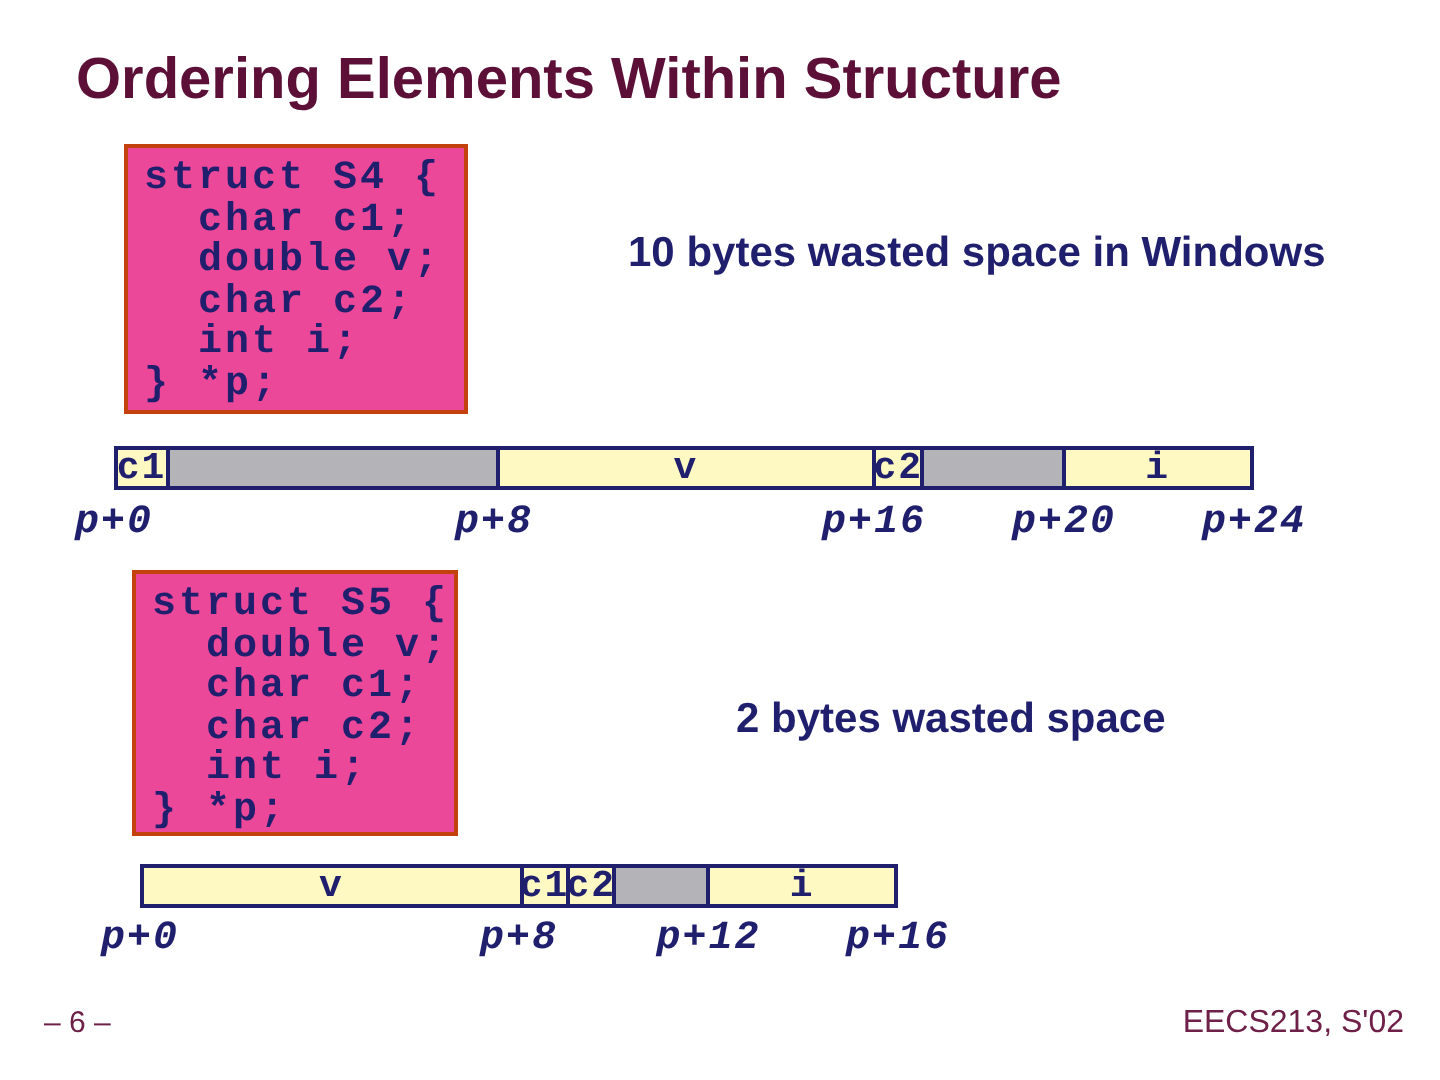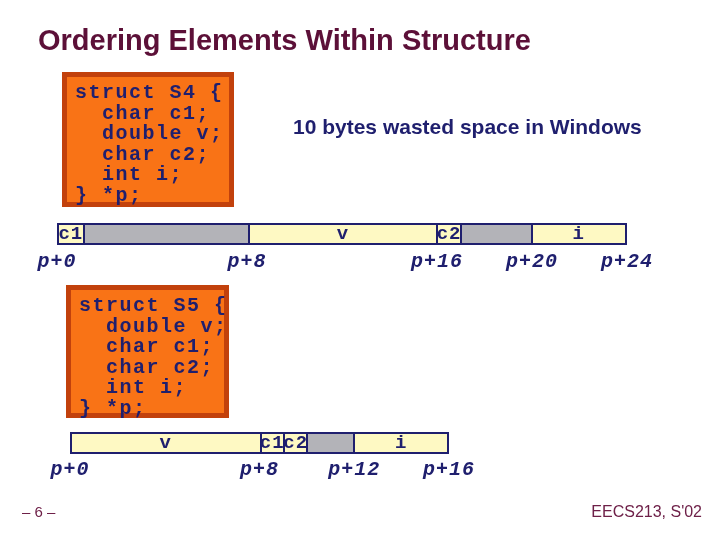--- a/index.html
+++ b/index.html
@@ -1,26 +1,26 @@
 <!DOCTYPE html>
 <html><head>
 <meta charset="utf-8">
 <style>
   html,body{margin:0;padding:0;background:#ffffff;}
   .slide{position:relative;width:720px;height:540px;background:#ffffff;overflow:hidden;
          font-family:"Liberation Sans",sans-serif;}
   .title{position:absolute;left:38px;top:24px;font-size:29px;font-weight:bold;
          color:#5C1038;white-space:nowrap;line-height:32px;}
-  .codebox{position:absolute;background:#f97316;border:5px solid #c2410c;box-sizing:border-box;}
+  .codebox{position:absolute;background:#ec4899;border:2px solid #c2410c;box-sizing:border-box;}
   .codebox pre{margin:6px 0 0 8px;font-family:"Liberation Mono",monospace;font-weight:bold;
          font-size:20px;line-height:20.5px;letter-spacing:1.5px;color:#1F1F6E;}
   #codebox1{left:62px;top:72px;width:172px;height:135px;}
   #codebox2{left:66px;top:285px;width:163px;height:133px;}
   .note{position:absolute;font-size:21px;font-weight:bold;color:#1F1F6E;white-space:nowrap;line-height:22px;}
-  #note1{left:293px;top:116px;}
+  #note1{left:314px;top:116px;}
   #note2{left:368px;top:349px;}
   .bar{position:absolute;display:flex;height:22px;border:2px solid #1F1F6E;
        box-sizing:border-box;background:#fef9c3;}
   #bar1{left:57px;top:223px;width:570px;}
   #bar2{left:70px;top:432px;width:379px;}
   .seg{display:flex;align-items:center;justify-content:center;box-sizing:border-box;
        font-family:"Liberation Mono",monospace;font-weight:bold;font-size:19px;
        letter-spacing:1px;color:#1F1F6E;white-space:nowrap;overflow:visible;}
   .seg.sep{border-left:2px solid #1F1F6E;}
   .seg.pad{background:#B3B3B8;}
@@ -69,20 +69,21 @@
 
   <div class="codebox" id="codebox2">
     <pre>struct S5 {
   double v;
   char c1;
   char c2;
   int i;
 } *p;</pre>
   </div>
 
+  <div class="note" id="note2">2 bytes wasted space</div>
 
   <div class="bar" id="bar2">
       <div class="seg" style="width: 50%;">v</div>
       <div class="seg sep" style="width: 6.25%;">c1</div>
       <div class="seg sep" style="width: 6.25%;">c2</div>
       <div class="seg sep pad" style="width: 12.5%;"></div>
       <div class="seg sep" style="width: 25%;">i</div>
     </div>
   <div class="offsets" id="offsets2">
       <div class="off" style="left: 0%;">p+0</div>

